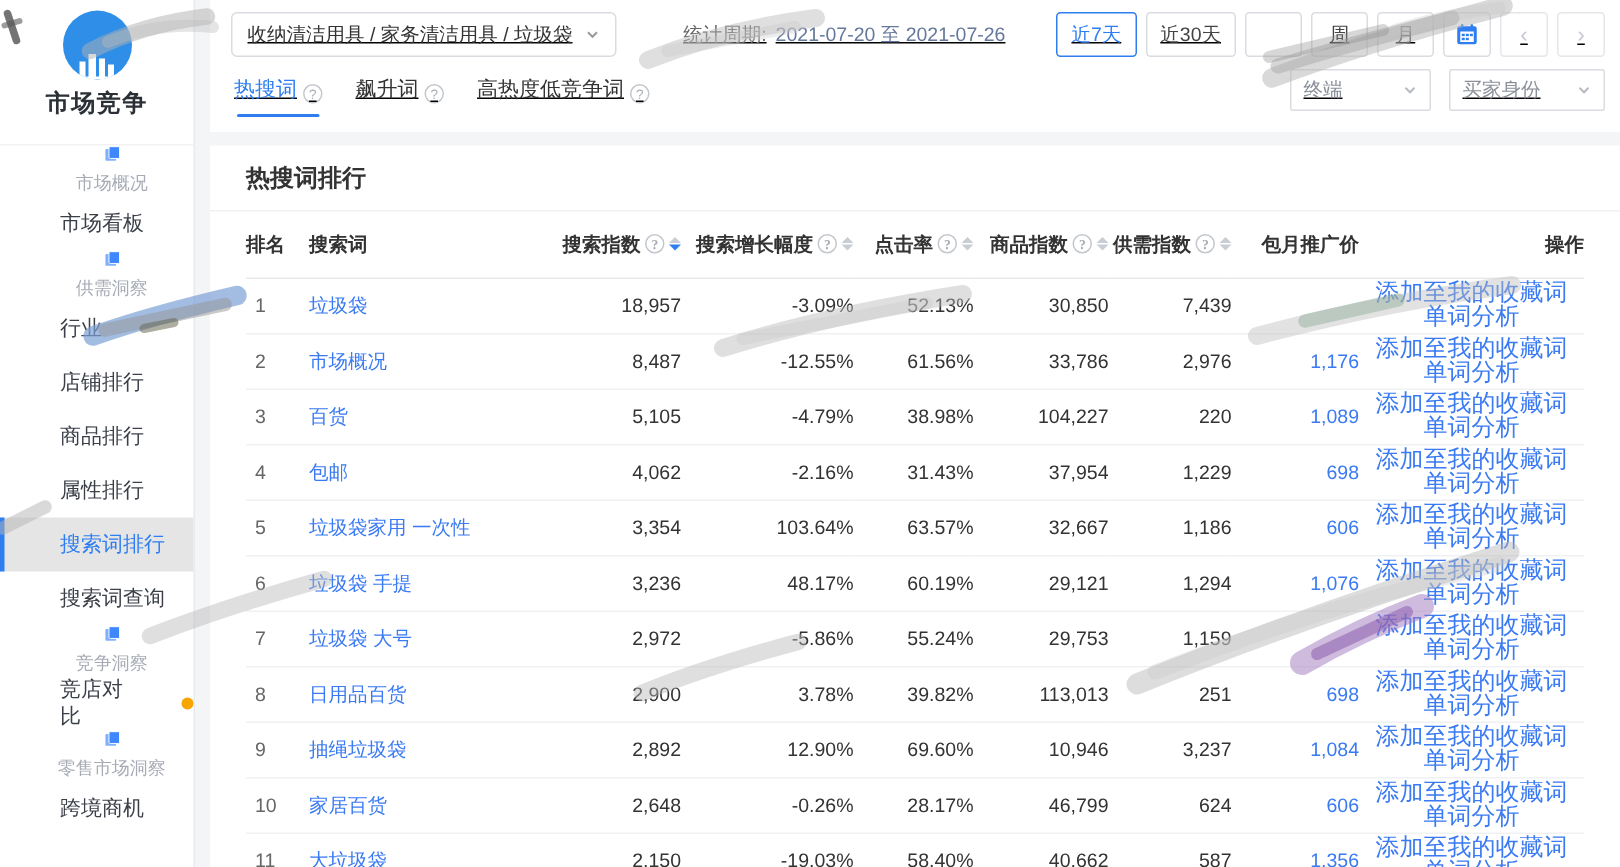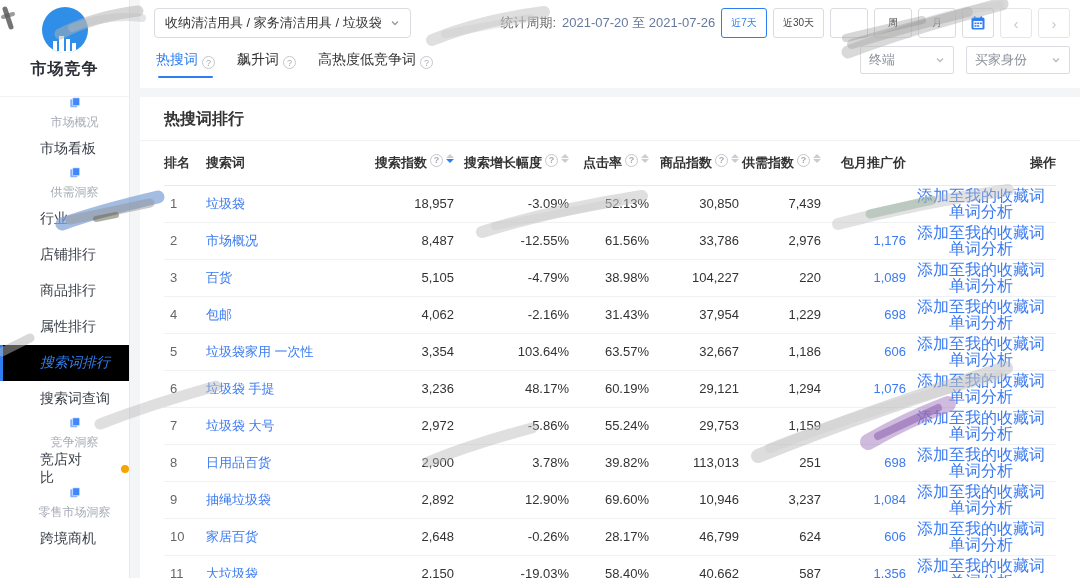--- a/index.html
+++ b/index.html
@@ -8,54 +8,54 @@
   .page { position:relative; width:1080px; height:578px; overflow:hidden; }
   a { text-decoration:none; color:#3a7af2; cursor:pointer; }
 
   
   .sidebar { position:absolute; left:0; top:0; width:130px; height:578px; background:#fff; border-right:1px solid #e9eaee; z-index:5; }
   .side-head { height:90px; text-align:center; border-bottom:1px solid #f2f2f4; }
   .logo { width:46px; height:46px; border-radius:50%; background:#2f8fe8; margin:7px auto 6px; display:flex; align-items:flex-end; justify-content:center; overflow:hidden; }
   .side-title { font-size:16px; font-weight:700; color:#2b2f36; letter-spacing:1px; }
   .nav-group-label { height:34px; display:flex; align-items:center; gap:6px; padding-left:20px; font-size:12px; color:#a6abb5;flex-direction:column; }
   .nav-item { position:relative; height:36px; display:flex; align-items:center; padding-left:40px; font-size:14px; color:#3a3f48; cursor:pointer; }
-  .nav-item.active { background:#000000; color:#2e7ef2;font-style:italic; }
+  .nav-item.active { background:#e5e5e5; color:#2e7ef2; }
   .nav-item.active::before { content:""; position:absolute; left:0; top:0; bottom:0; width:3px; background:#2e7ef2; }
   .dot { width:8px; height:8px; border-radius:50%; background:#f7a600; margin-left:26px; }
 
   
-  .topbar { position:absolute; left:140px; top:0; width:940px; height:88px; background:#fff; z-index:4; }
+  .topbar { position:absolute; left:140px; top:0; width:940px; height:88px; background:#fff; z-index:4;text-decoration:underline; }
   .tb-row1 { display:flex; align-items:center; height:46px; padding:0 10px 0 14px; gap:6px; }
   .cat-select { display:flex; align-items:center; gap:8px; border:1px solid #d9dce1; border-radius:4px; height:30px; padding:0 10px; font-size:13px; color:#333; cursor:pointer; background:#fff; }
   .spacer { flex:1; }
-  .period { display:flex; align-items:center; gap:6px; font-size:13px; margin-right:0; white-space:nowrap; }
+  .period { display:flex; align-items:center; gap:6px; font-size:13px; margin-right:28px; white-space:nowrap; }
   .period .lbl { color:#666; }
   .period .val { color:#66799c; }
-  .btn { display:flex; align-items:center; justify-content:center; height:30px; border:1px solid #d9dce1; border-radius:3px; background:#fff; font-size:10px; color:#444; cursor:pointer; padding:0 9px; white-space:nowrap; }
+  .btn { display:flex; align-items:center; justify-content:center; height:30px; border:1px solid #d9dce1; border-radius:3px; background:#fff; font-size:13px; color:#444; cursor:pointer; padding:0 9px; white-space:nowrap; }
   .btn.active { border-color:#2e7ef2; color:#2e7ef2; }
   .btn.icon-btn { width:32px; padding:0; }
   .btn.pager { width:32px; padding:0; border-color:#e4e6ea; color:#c4c8cf; font-size:15px; }
   .tb-row2 { display:flex; align-items:flex-start; padding:0 10px 0 16px; }
   .tabs { display:flex; gap:22px; }
   .tab { position:relative; display:flex; align-items:flex-end; gap:4px; padding:5px 0 11px; font-size:14px; color:#333; cursor:pointer; }
   .tab.active { color:#2e7ef2; }
   .tab.active::after { content:""; position:absolute; left:2px; right:2px; bottom:2px; height:2px; background:#2e7ef2; border-radius:1px; }
   .help { display:inline-flex; align-items:center; justify-content:center; width:13px; height:13px; border:1px solid #c3c7cd; border-radius:50%; font-size:9px; color:#a7acb4; flex:none; }
   .filters { margin-left:auto; display:flex; gap:12px; }
   .filter-select { display:flex; align-items:center; justify-content:space-between; width:94px; height:28px; border:1px solid #d9dce1; border-radius:2px; padding:0 8px; font-size:13px; color:#8a8f99; cursor:pointer; background:#fff; }
   .filter-select.wide { width:104px; }
   .chev { width:10px; height:10px; flex:none; }
 
   
   .card { position:absolute; left:140px; top:97px; width:940px; bottom:0; background:#fff; overflow:hidden; z-index:3; }
   .card-title { padding:12px 24px; font-size:16px; font-weight:700; color:#333; border-bottom:1px solid #f0f1f3; height:44px; }
   .table-wrap { padding:0 24px; }
   table { width:100%; border-collapse:collapse; table-layout:fixed; }
   th { height:44px; vertical-align:middle; font-size:13px; font-weight:700; color:#333; border-bottom:1px solid #e8e9ec; }
-  .th-flex { display:flex; align-items:flex-start; gap:3px; }
+  .th-flex { display:flex; align-items:center; gap:3px;font-family:Liberation Serif, serif; }
   .th-right .th-flex { justify-content:flex-end; }
   .th-right { text-align:right; }
   td { height:35px; vertical-align:middle; font-size:13px; color:#333; border-bottom:1px solid #f0f1f3; overflow:hidden; white-space:nowrap; }
   td.num { text-align:right; }
   td.c-rank { color:#666; padding-left:6px; }
   td.c-act { text-align:center; font-size:16px; line-height:16px; padding:2px 0; }
   .sort { display:flex; flex-direction:column; gap:1px; }
   .sort i { display:block; width:0; height:0; border-left:4px solid transparent; border-right:4px solid transparent; }
   .sort .up { border-bottom:4px solid #c9cdd4; }
   .sort .down { border-top:4px solid #c9cdd4; }

